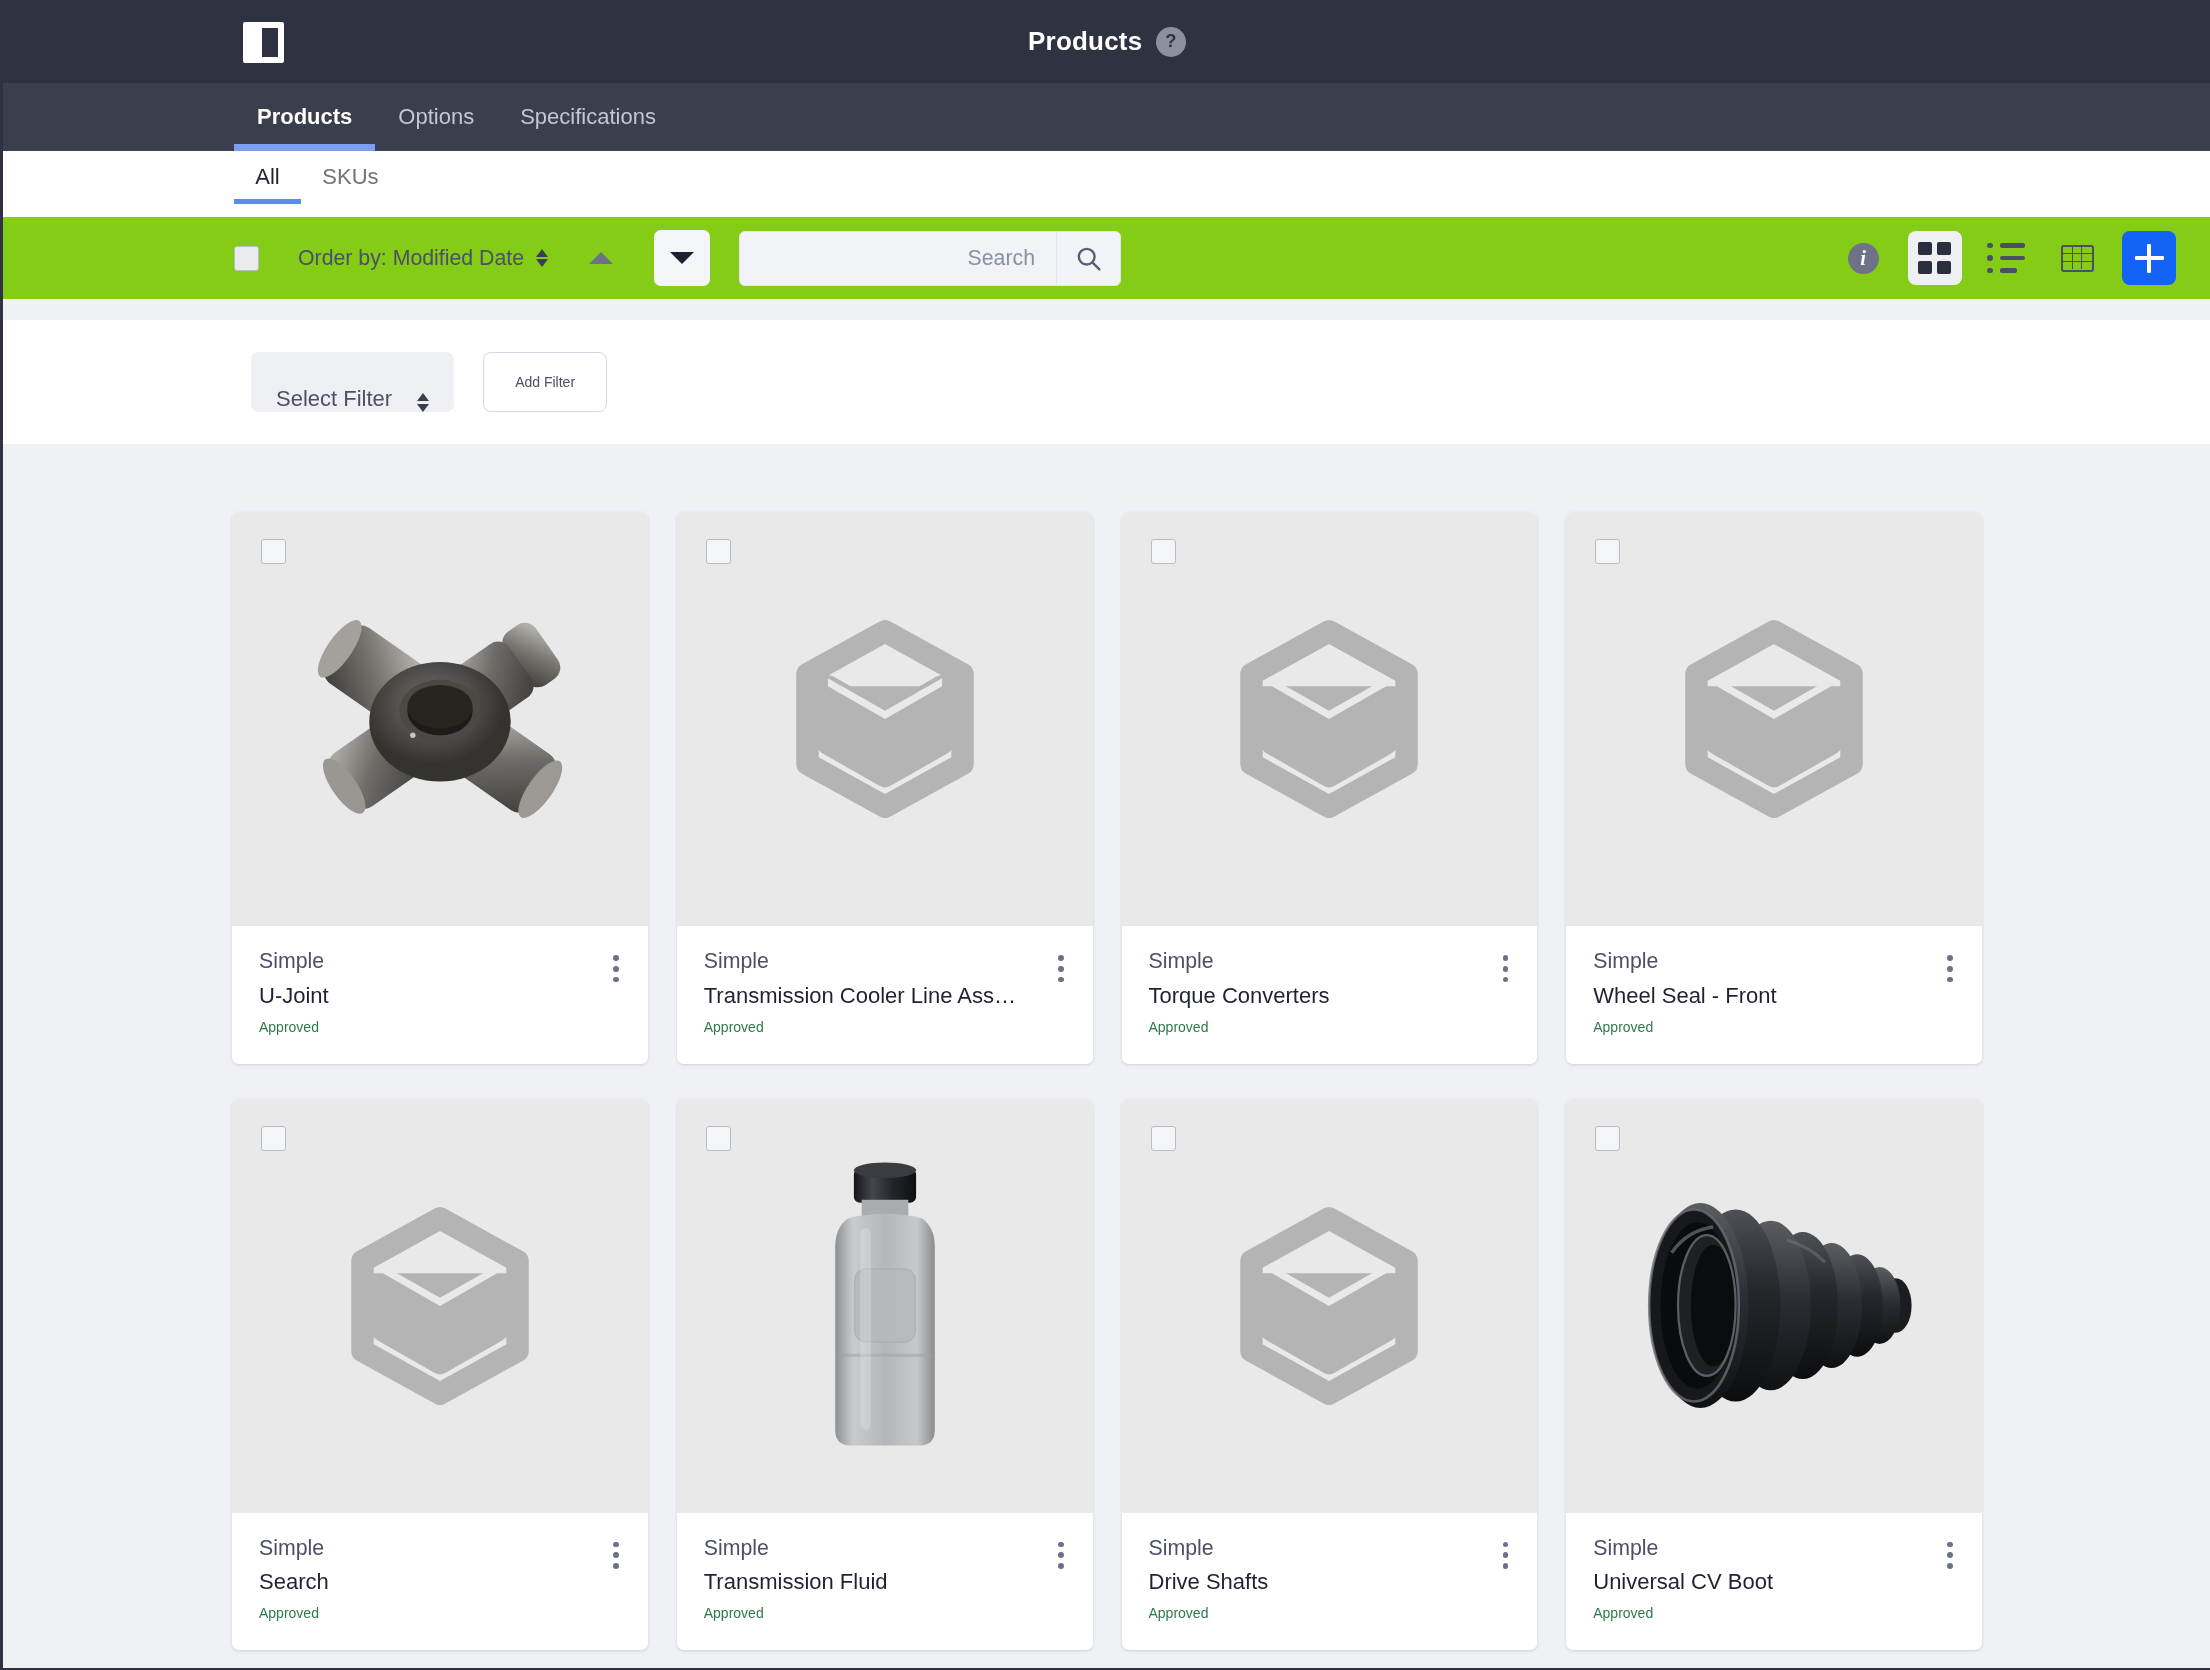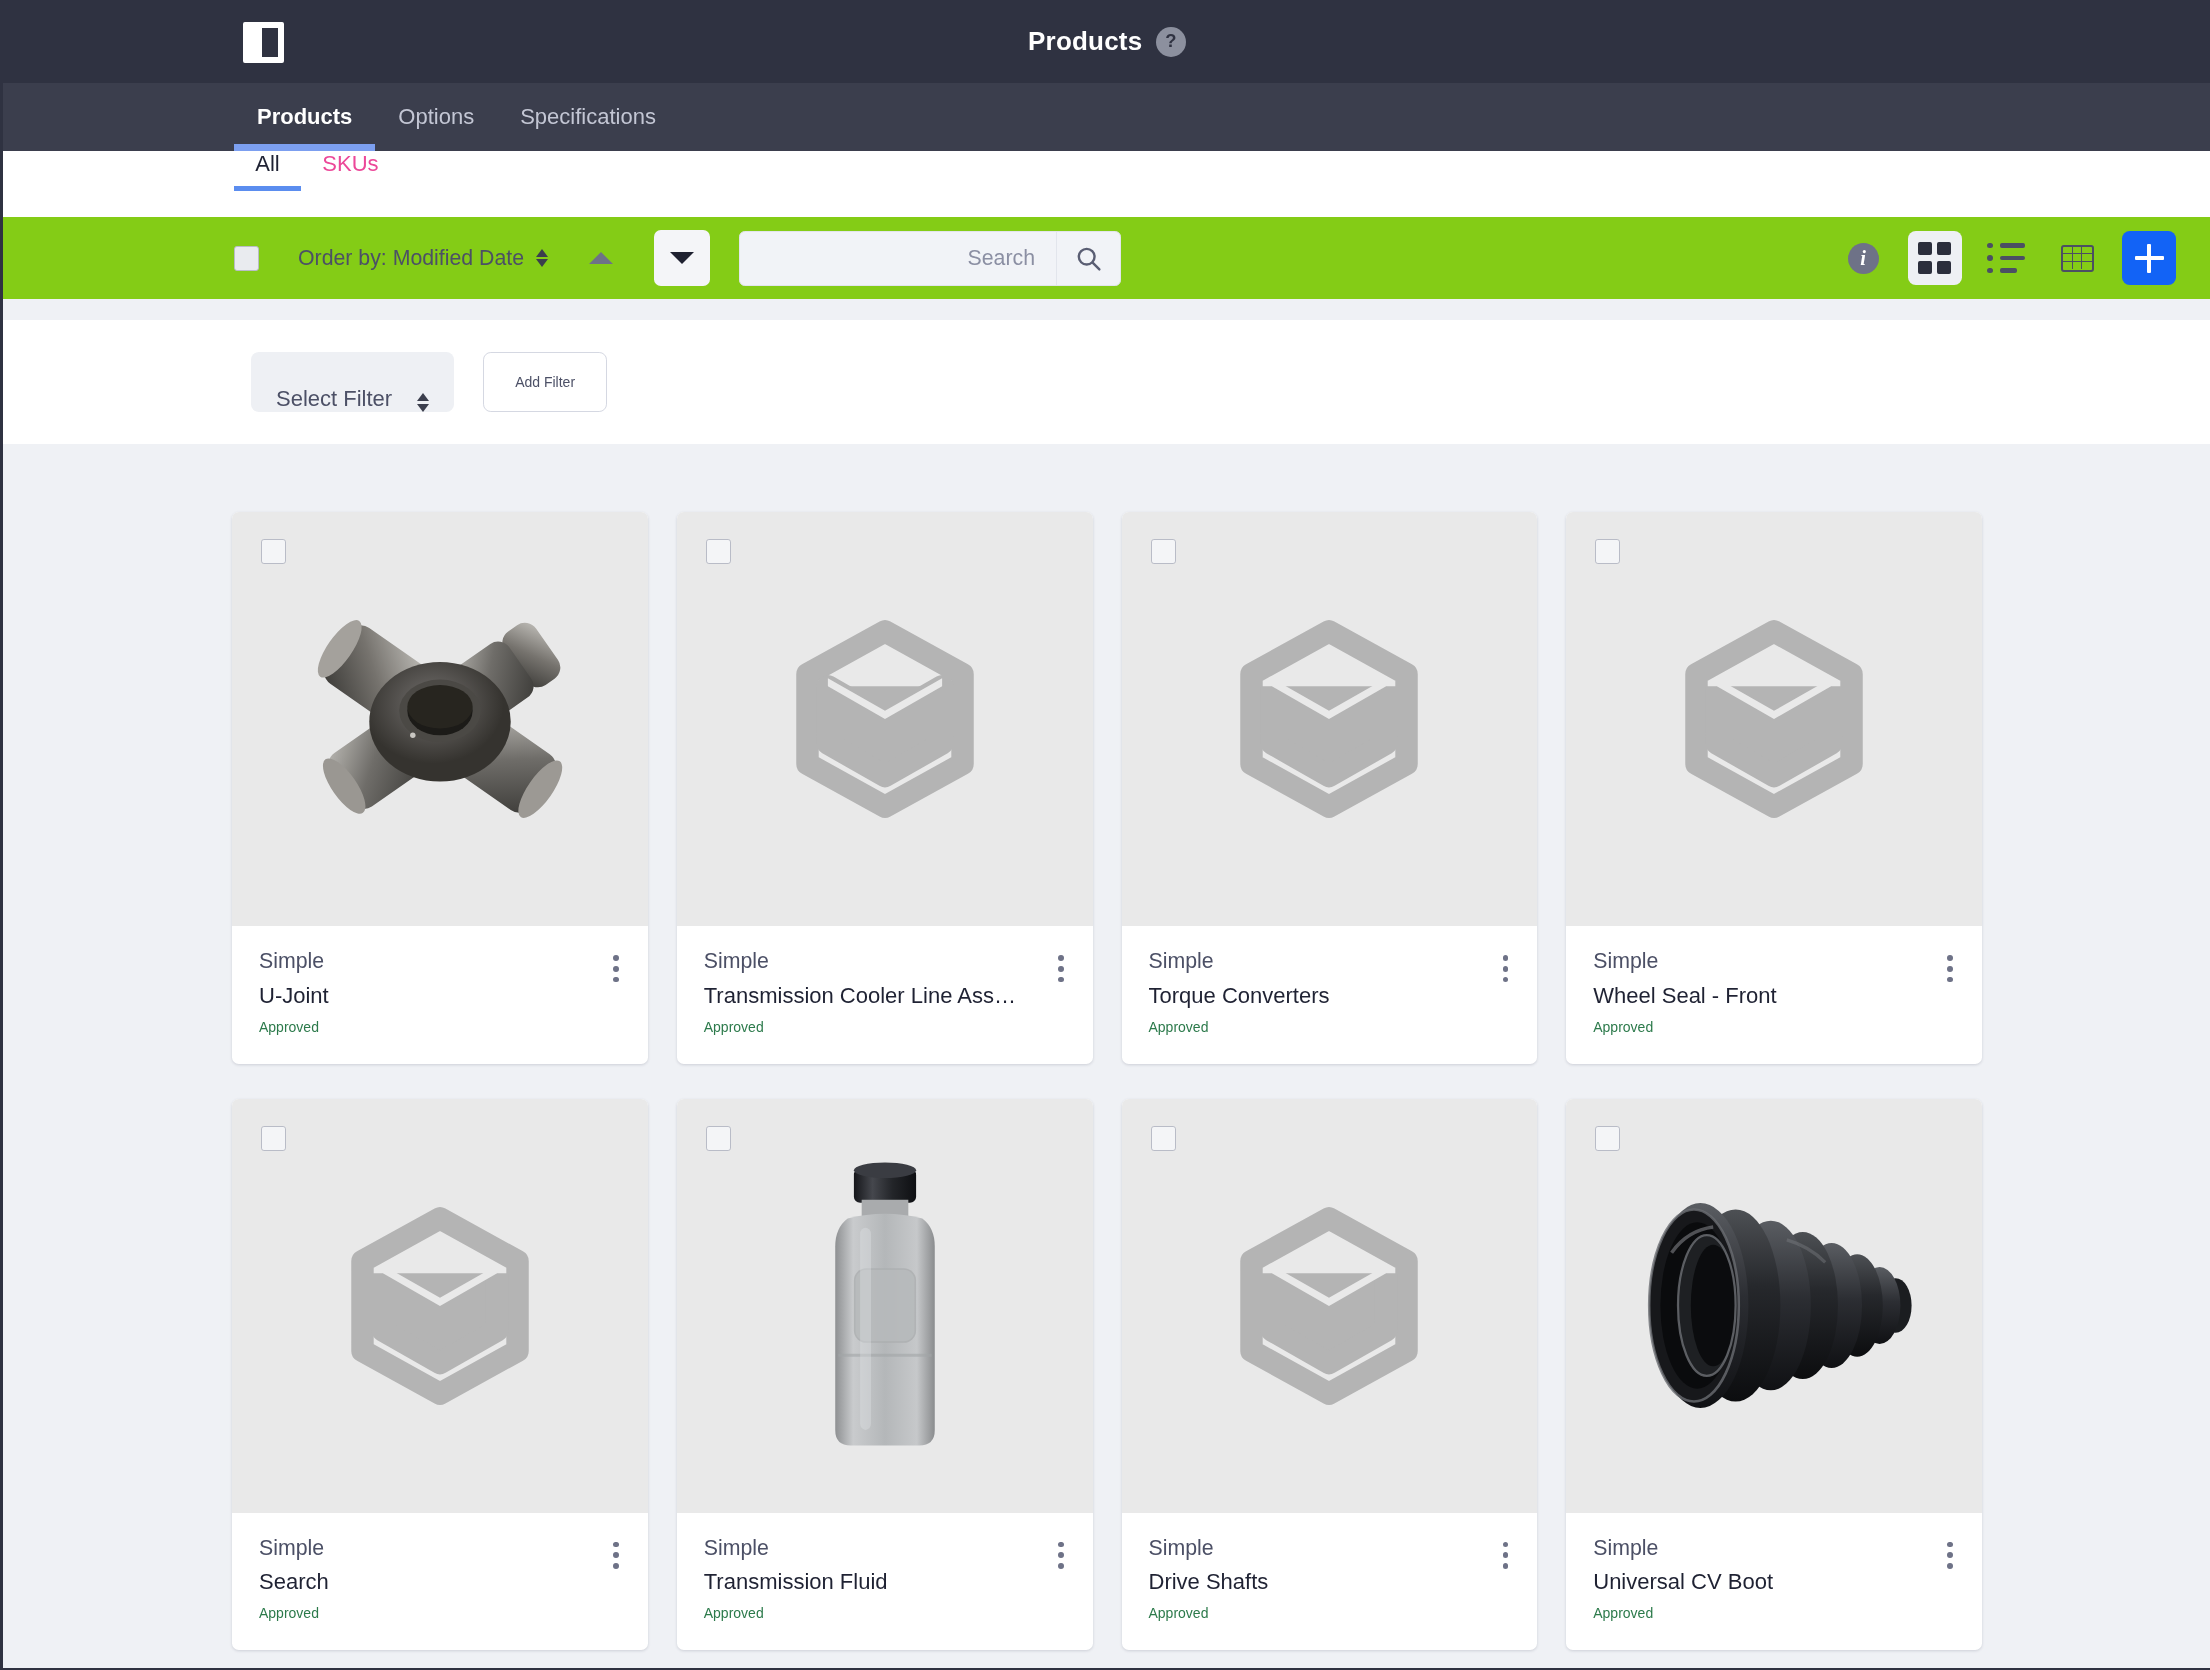--- a/index.html
+++ b/index.html
@@ -90,27 +90,27 @@
     left: 0; right: 0; bottom: 0;
     height: 6.8px;
     background: #7c9ff0;
   }
 
   
   .subtabs {
     background: #ffffff;
     height: 66px;
     display: flex;
-    align-items: flex-start;
+    align-items: center;
     padding-left: 231px;
   }
   .sub-tab {
     position: relative;
     font-size: 22px;
-    color: #ec4899;
+    color: #737373;
     padding: 0 21.3px 13.6px 21.3px;
     cursor: pointer;
   }
   .sub-tab.active { color: #1f2233; }
   .sub-tab.active::after {
     content: "";
     position: absolute;
     left: 0; right: 0; bottom: 0;
     height: 4.9px;
     background: #5b8def;

